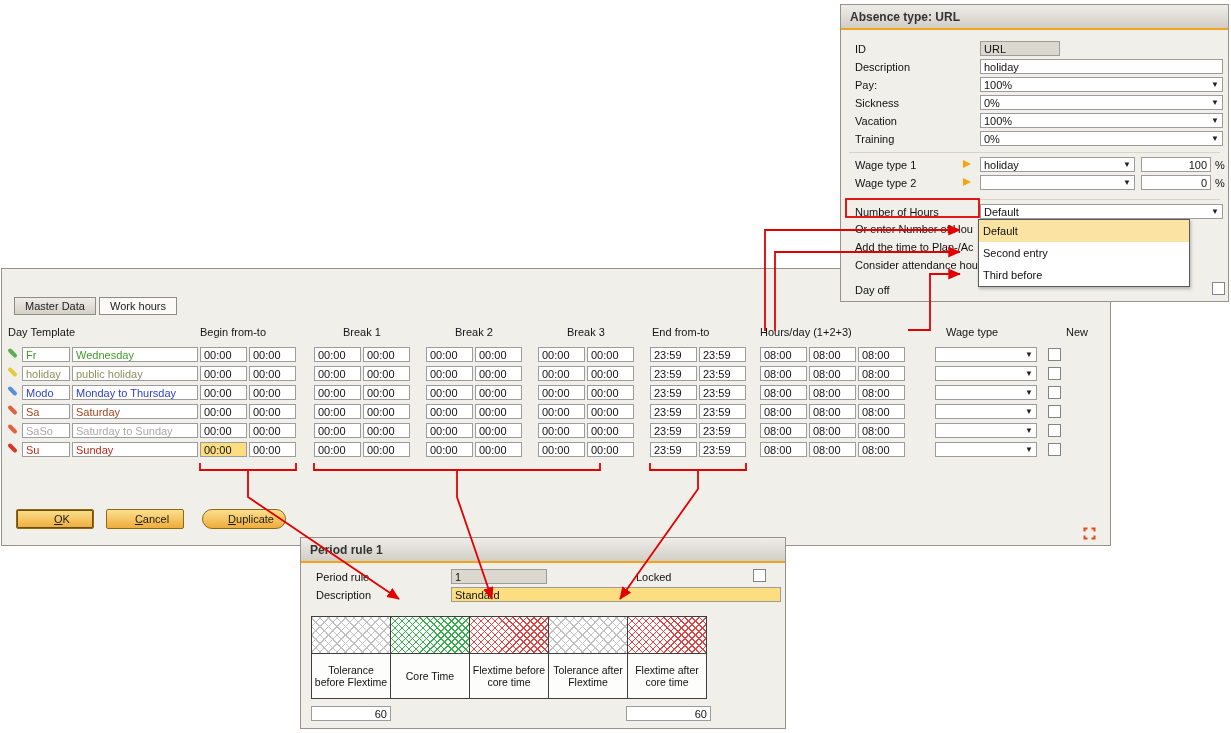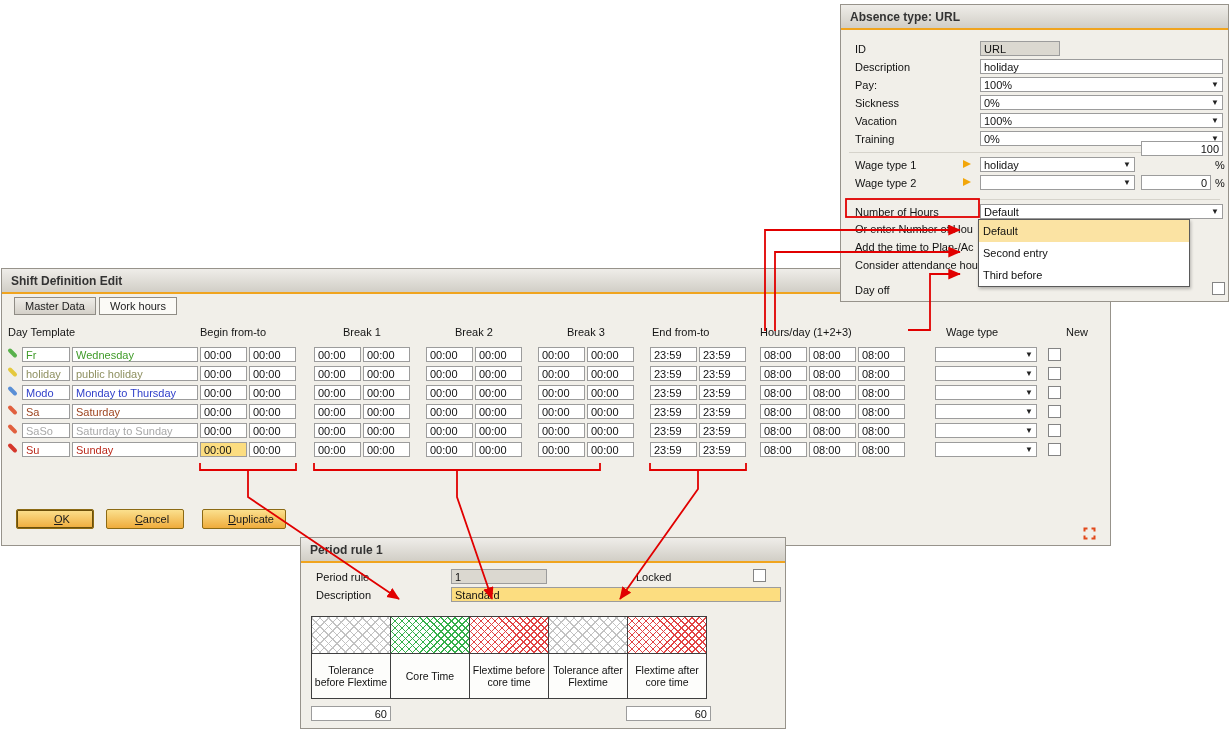--- a/index.html
+++ b/index.html
@@ -58,23 +58,20 @@
   #annotations{position:absolute;left:0;top:0;z-index:60;pointer-events:none;}
   .anno{stroke:#e10000;stroke-width:1.8;fill:none;}
   .sep{position:absolute;height:1px;background:#d6d3cb;}
 </style>
 </head>
 <body>
 
 <div id="canvas">
 
   <section class="window" id="shift-window" style="left:1px;top:268px;width:1110px;height:278px;z-index:5;">
-    <div class="titlebar">
-      <span>Shift Definition Edit</span>
-    </div>
     <svg width="13" height="13" viewBox="0 0 13 13" style="position:absolute;left:1081px;top:258px;">
       <path d="M1.5,4.5 L1.5,1.5 L4.5,1.5 M8.5,1.5 L11.5,1.5 L11.5,4.5 M11.5,8.5 L11.5,11.5 L8.5,11.5 M4.5,11.5 L1.5,11.5 L1.5,8.5" fill="none" stroke="#e2491b" stroke-width="2"></path>
     </svg>
   <div class="tab" style="left: 12px;">Master Data</div>
       <div class="tab active" style="left: 97px;">Work hours</div>
       <div class="col-header" style="left: 6px; top: 57px;">Day Template</div>
       <div class="col-header" style="left: 198px; top: 57px;">Begin from-to</div>
       <div class="col-header" style="left: 341px; top: 57px;">Break 1</div>
       <div class="col-header" style="left: 453px; top: 57px;">Break 2</div>
       <div class="col-header" style="left: 565px; top: 57px;">Break 3</div>
@@ -383,21 +380,21 @@
       <div class="input" style="left: 856px; top: 173px; width: 47px;">
         <div class="val">08:00</div>
       </div>
       <div class="input" style="left: 933px; top: 173px; width: 102px;">
         <div class="val"></div>
         <div class="dd">▼</div>
       </div>
       <div class="checkbox" style="left: 1046px; top: 174px;"></div>
       <div class="btn default" style="left: 14px; top: 240px; width: 78px;">OK</div>
       <div class="btn" style="left: 104px; top: 240px; width: 78px;">Cancel</div>
-      <div class="btn" style="left: 200px; top: 240px; width: 84px;">Duplicate</div>
+      <div class="btn" style="left: 200px; top: 240px; width: 84px; border-radius: 10px;">Duplicate</div>
     </section>
 
   <section class="window" id="absence-window" style="left:840px;top:4px;width:389px;height:298px;z-index:10;">
     <div class="titlebar">
       <span>Absence type: URL</span>
     </div>
     <div class="sep" style="left:8px;right:8px;top:147px;"></div>
     <div class="sep" style="left:8px;right:8px;top:194px;"></div>
   <div class="label" style="left: 14px; top: 38px;">ID</div>
       <div class="input gray" style="left: 139px; top: 36px; width: 80px;">
@@ -426,21 +423,21 @@
       <div class="input" style="left: 139px; top: 126px; width: 243px;">
         <div class="val">0%</div>
         <div class="dd">▼</div>
       </div>
       <div class="label" style="left: 14px; top: 154px;">Wage type 1</div>
       <div class="link-arrow" style="left: 122px; top: 155px;"></div>
       <div class="input" style="left: 139px; top: 152px; width: 155px;">
         <div class="val">holiday</div>
         <div class="dd">▼</div>
       </div>
-      <div class="input right" style="left: 300px; top: 136px; width: 82px;">
+      <div class="input right" style="left: 300px; top: 152px; width: 70px;">
         <div class="val">100</div>
       </div>
       <div class="label" style="left: 374px; top: 154px;">%</div>
       <div class="label" style="left: 14px; top: 172px;">Wage type 2</div>
       <div class="link-arrow" style="left: 122px; top: 173px;"></div>
       <div class="input" style="left: 139px; top: 170px; width: 155px;">
         <div class="val"></div>
         <div class="dd">▼</div>
       </div>
       <div class="input right" style="left: 300px; top: 170px; width: 70px;">

